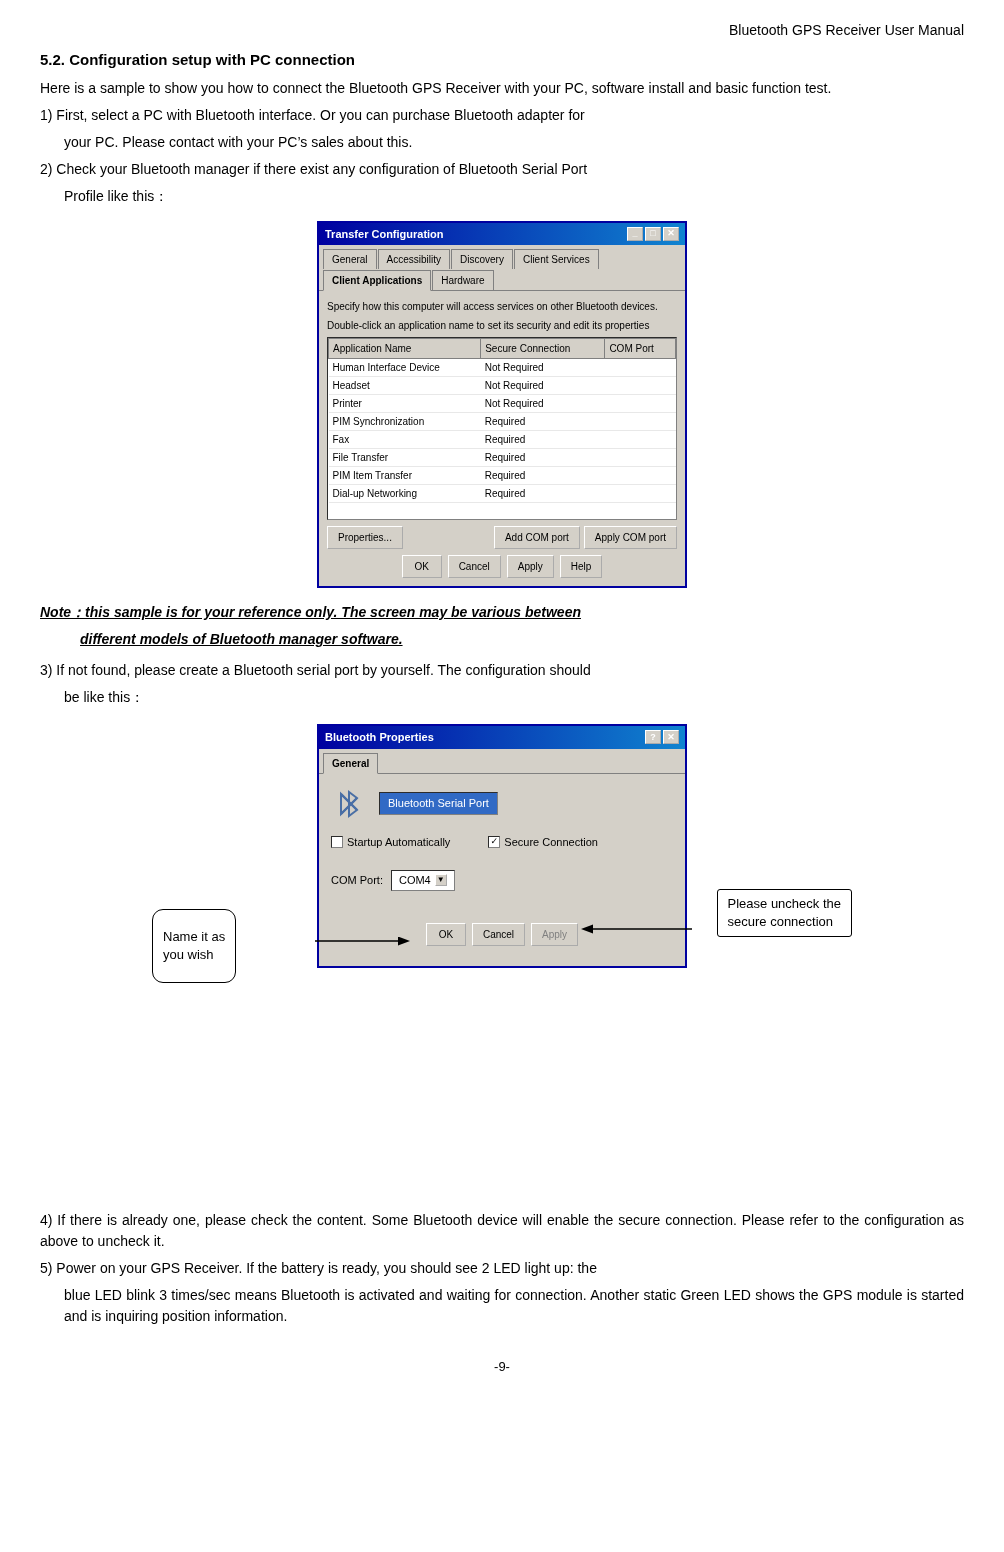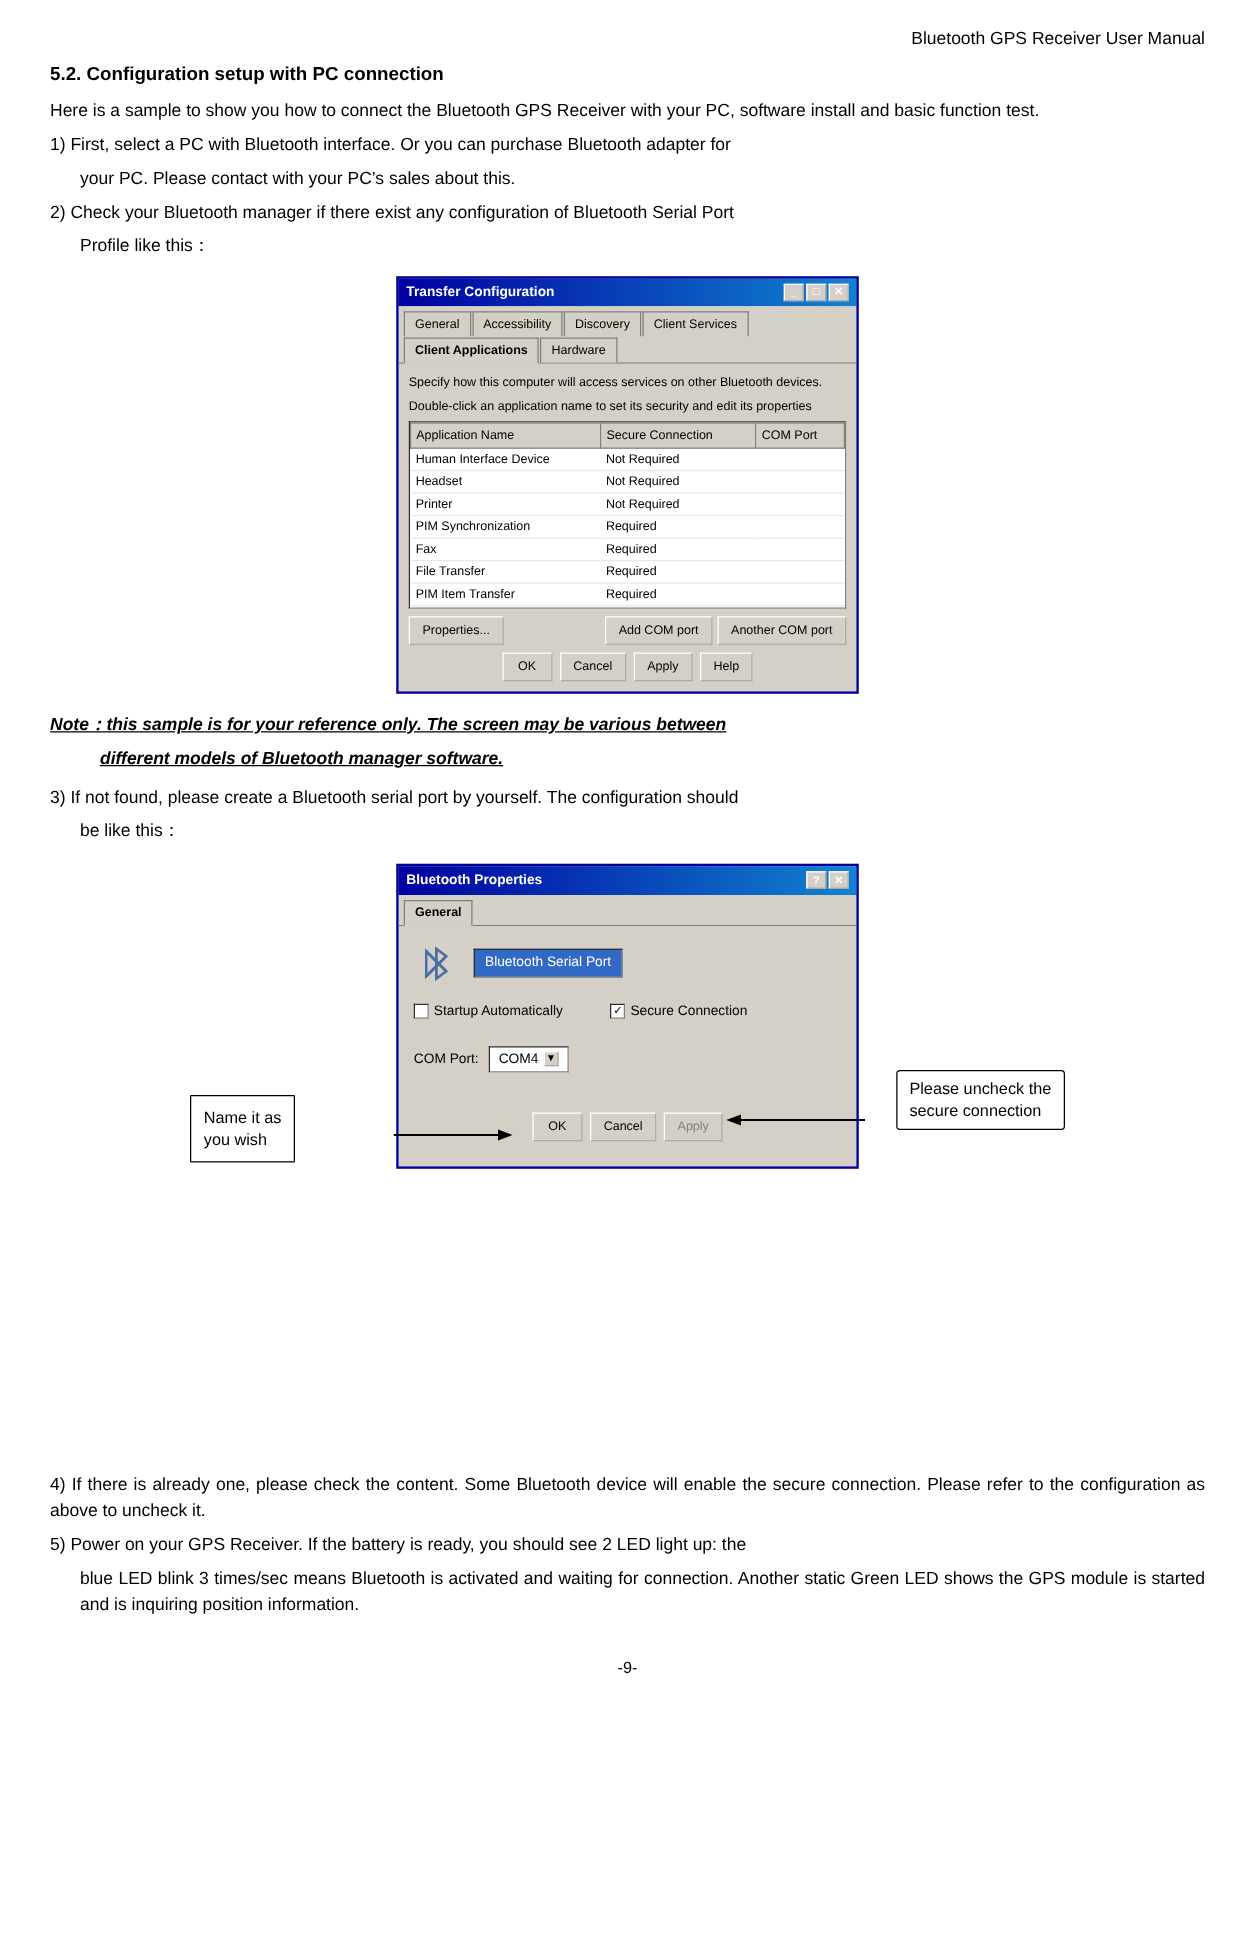--- a/index.html
+++ b/index.html
@@ -115,21 +115,21 @@
       padding: 8px;
       background: #d4d0c8;
     }
     .config-desc {
       font-size: 10px;
       margin-bottom: 4px;
     }
     .app-table-container {
       background: #fff;
       border: 1px inset #808080;
-      height: 150px;
+      height: 183px;
       overflow: hidden;
     }
     .app-table {
       width: 100%;
       border-collapse: collapse;
       font-size: 10px;
     }
     .app-table thead tr {
       background: #d4d0c8;
     }
@@ -274,22 +274,22 @@
       position: relative;
       width: 700px;
       margin: 0 auto;
     }
     .callout-name-it {
       position: absolute;
       left: 0px;
       top: 195px;
       background: #fff;
       border: 1px solid #000;
-      border-radius: 1px;
-      padding: 8px 10px;
+      border-radius: 11px;
+      padding: 18px 10px;
       font-size: 13px;
       line-height: 1.4;
       white-space: nowrap;
       z-index: 10;
     }
     .callout-uncheck {
       position: absolute;
       right: 0px;
       top: 175px;
       background: #fff;
@@ -412,21 +412,21 @@
           </tbody>
         </table>
       </div>
 
       <div style="display:flex; justify-content:space-between; margin-top:6px;">
         <div>
           <div class="win-btn">Properties...</div>
         </div>
         <div style="display:flex; gap:4px;">
           <div class="win-btn">Add COM port</div>
-          <div class="win-btn">Another COM port</div>
+          <div class="win-btn">Apply COM port</div>
         </div>
       </div>
       <div style="display:flex; justify-content:center; gap:6px; margin-top:6px;">
         <div class="win-btn">OK</div>
         <div class="win-btn">Cancel</div>
         <div class="win-btn">Apply</div>
         <div class="win-btn">Help</div>
       </div>
     </div>
   </div>

